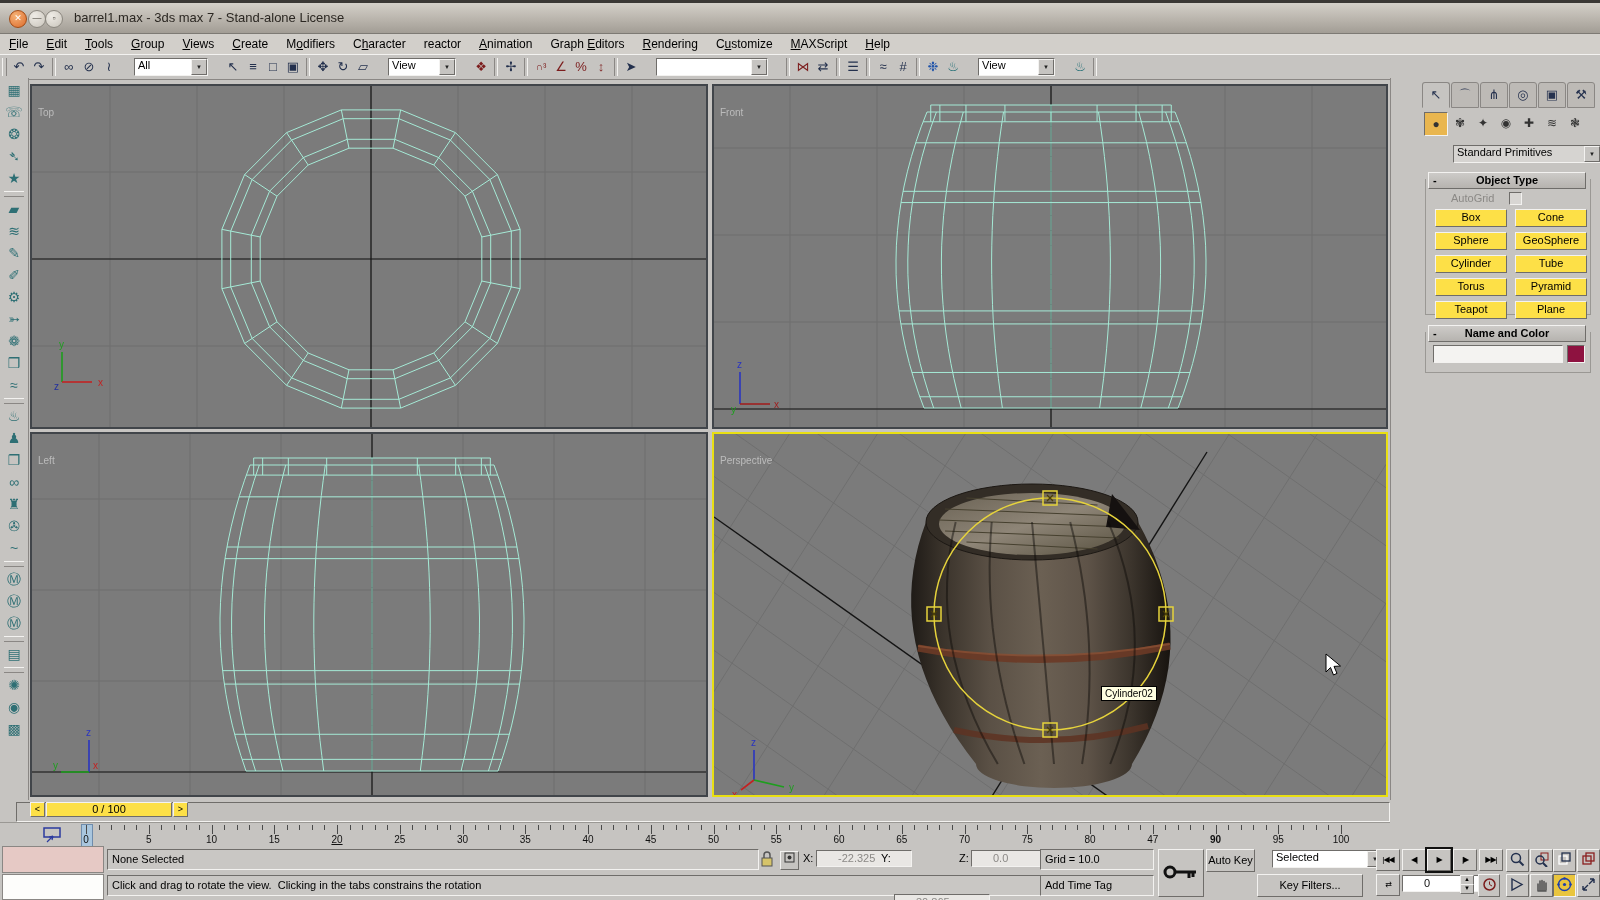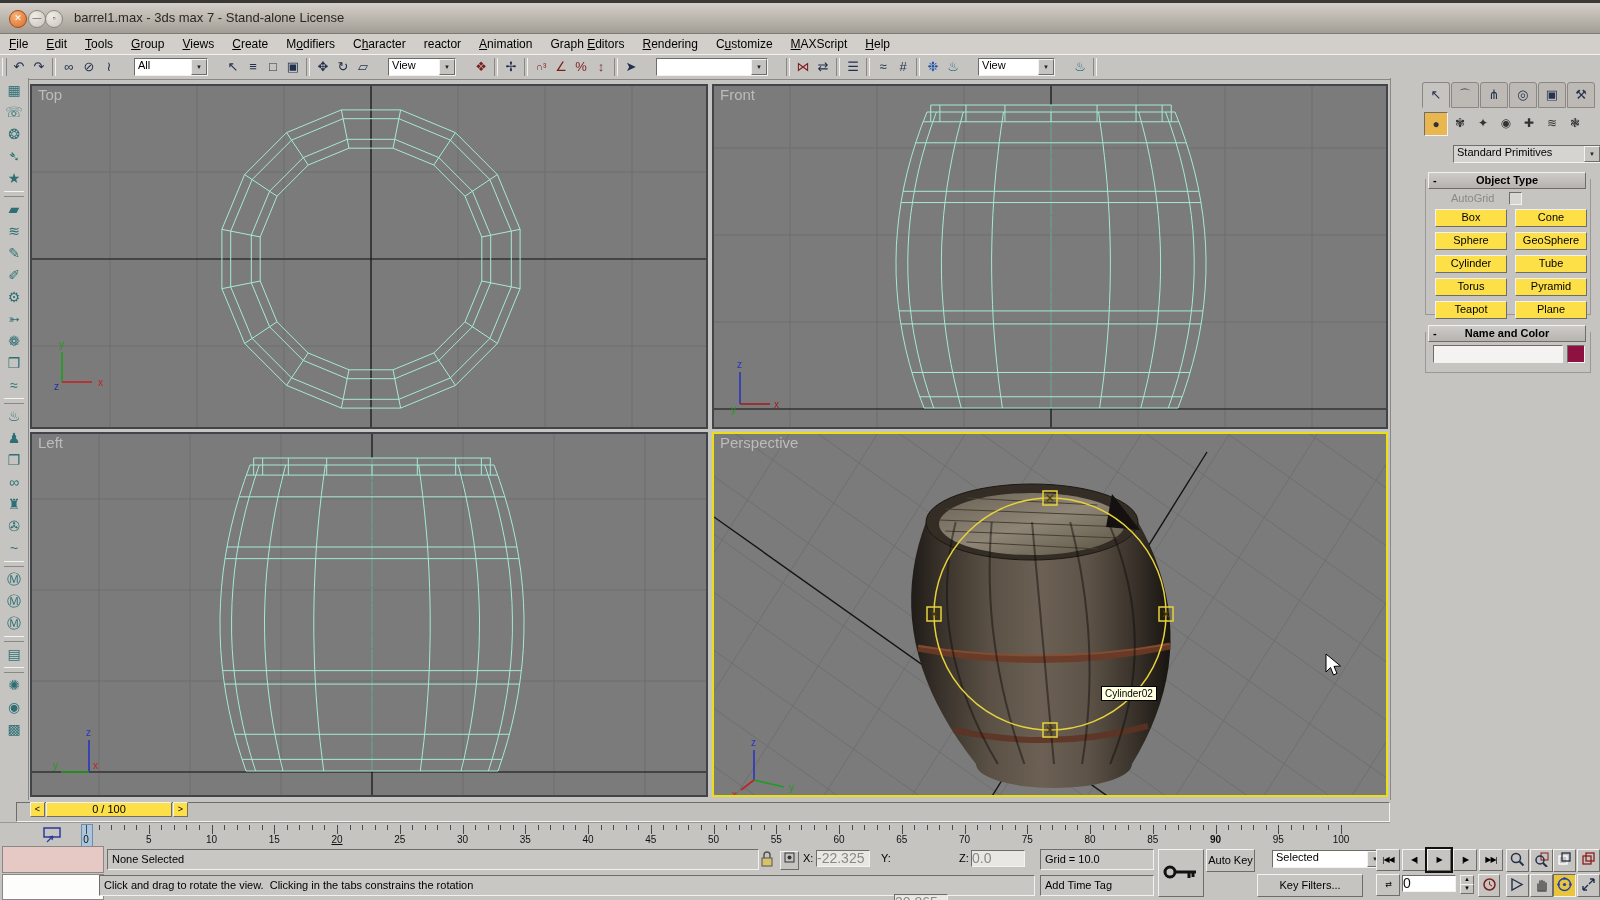--- a/index.html
+++ b/index.html
@@ -40,21 +40,21 @@
   .tdrop .val{padding:0 3px;font-size:11px;flex:1}
   .darr{width:14px;height:14px;background:#c6c4c1;border:1px solid;border-color:#f3f2f0 #6f6d6a #6f6d6a #f3f2f0;
         font-size:6px;line-height:14px;text-align:center;color:#222;flex:none}
   
   #lefttools{left:0;top:78px;width:28px;height:722px;background:#c6c4c1;border-right:1px solid #8a8784}
   .ltool{width:22px;height:20px;margin:2px auto 0;text-align:center;line-height:20px;font-size:14px;color:#2e6f74}
   .ltool.sep{height:4px;border-bottom:1px solid #8a8784;border-top:1px solid #f3f2f0;width:20px;margin-top:3px}
   
   .canvas{position:absolute;background:#7b7b7b;border:2px solid #41454a}
   .canvas.active{border:2px solid #e9df12}
-  .vplabel{position:absolute;left:6px;top:0;color:#bcbcbc;font-size:15px;z-index:5}
+  .vplabel{position:absolute;left:6px;top:21px;color:#bcbcbc;font-size:10px;z-index:5}
   .canvas svg{position:absolute;left:0;top:0}
   #tooltip{position:absolute;background:#ffffe1;border:1px solid #000;font-size:10px;
            padding:0 3px;line-height:13px;z-index:6}
   
   #cmdpanel{left:1390px;top:78px;width:210px;height:722px;background:#c6c4c1;border-left:1px solid #8a8784}
   #cp-tabs{position:absolute;left:31px;top:4px;display:flex}
   .cp-tab{width:26px;height:24px;text-align:center;line-height:24px;font-size:13px;color:#26324f;
           background:#bdbab6;border:1px solid #8a8784;border-radius:3px 3px 0 0;margin-right:1px}
   .cp-tab.active{background:#c6c4c1;border-bottom-color:#c6c4c1}
   #cp-cats{position:absolute;left:33px;top:34px;display:flex}
@@ -72,21 +72,21 @@
   #slidergroove{position:absolute;left:16px;top:2px;width:1372px;height:18px;background:#c2c0bd}
   .slbtn{position:absolute;top:2px;height:13px;font-size:9px;line-height:12px;text-align:center}
   #ruler{left:0;top:822px;width:1390px;height:26px;background:#c6c4c1;border-top:1px solid #9a9894}
   .tick{position:absolute;top:2px;width:1px;background:#4a4a4a}
   .rnum{position:absolute;top:11px;transform:translateX(-50%);font-size:10px;color:#111}
   #marker{position:absolute;left:81px;top:1px;width:10px;height:24px;background:#a9c6de;border:1px solid #6f8cac}
   
   .field{position:absolute;background:#c9c7c4;border:1px solid;border-color:#6f6d6a #f3f2f0 #f3f2f0 #6f6d6a;
          font-size:11px;padding:0 4px;line-height:19px;white-space:pre}
   .vfield{position:absolute;background:#e9e7e4;border:1px solid;border-color:#6f6d6a #f3f2f0 #f3f2f0 #6f6d6a;
-          color:#8b8986;font-size:14px;padding:0 0;line-height:15px}
+          color:#8b8986;font-size:11px;padding:0 21px;line-height:15px}
   .sbtn{position:absolute;background:#c6c4c1;border:1px solid;border-color:#f3f2f0 #6f6d6a #6f6d6a #f3f2f0;
         text-align:center;font-size:11px}
   .xyz{position:absolute;font-size:11px;line-height:19px}
   #pinkbox{left:2px;top:846px;width:100px;height:25px;background:#e6c9c5;border:1px solid #8a8784}
   #whitebox{left:2px;top:874px;width:100px;height:24px;background:#fdfdfb;border:1px solid #8a8784}
   .pb{width:22px;height:20px;line-height:19px;font-size:8px;text-align:center;letter-spacing:-1px}
   .navbtn{width:21px;height:21px}
   .navbtn svg{display:block;margin:2px auto}
   .gold{background:#e9c53e !important;border-color:#6f6d6a #f3f2f0 #f3f2f0 #6f6d6a !important}
   u{text-decoration:underline}
@@ -644,30 +644,30 @@
     <div class="rnum" style="left: 525.25px;">35</div>
     <div class="rnum" style="left: 588px;">40</div>
     <div class="rnum" style="left: 650.75px;">45</div>
     <div class="rnum" style="left: 713.5px;">50</div>
     <div class="rnum" style="left: 776.25px;">55</div>
     <div class="rnum" style="left: 839px;">60</div>
     <div class="rnum" style="left: 901.75px;">65</div>
     <div class="rnum" style="left: 964.5px;">70</div>
     <div class="rnum" style="left: 1027.25px;">75</div>
     <div class="rnum" style="left: 1090px;">80</div>
-    <div class="rnum" style="left: 1152.75px;">85</div>
+    <div class="rnum" style="left: 1152.75px;">47</div>
     <div class="rnum" style="left: 1215.5px; font-weight: bold;">90</div>
     <div class="rnum" style="left: 1278.25px;">95</div>
     <div class="rnum" style="left: 1341px;">100</div>
   </div>
 
 <div class="abs" id="pinkbox"></div>
 <div class="abs" id="whitebox"></div>
 <div class="field" style="left:107px;top:849px;width:642px;height:19px">None Selected</div>
-<div class="field" style="left:99px;top:875px;width:926px;height:19px">Click and drag to rotate the view.  Clicking in the tabs constrains the rotation</div>
+<div class="field" style="left:107px;top:875px;width:926px;height:19px">Click and drag to rotate the view.  Clicking in the tabs constrains the rotation</div>
 
 <svg class="abs" style="left:760px;top:850px" width="14" height="18">
   <rect x="2" y="8" width="10" height="8" fill="#d6c46a" stroke="#555"></rect>
   <path d="M4 8 V5 a3 3 0 0 1 6 0 V8" fill="none" stroke="#555" stroke-width="1.5"></path>
 </svg>
 <div class="sbtn" style="left:780px;top:851px;width:17px;height:17px">
   <svg width="11" height="11">
       <rect x="1" y="1" width="9" height="9" fill="none" stroke="#333"></rect>
       <circle cx="5.5" cy="5.5" r="2" fill="#333"></circle>
     </svg>

